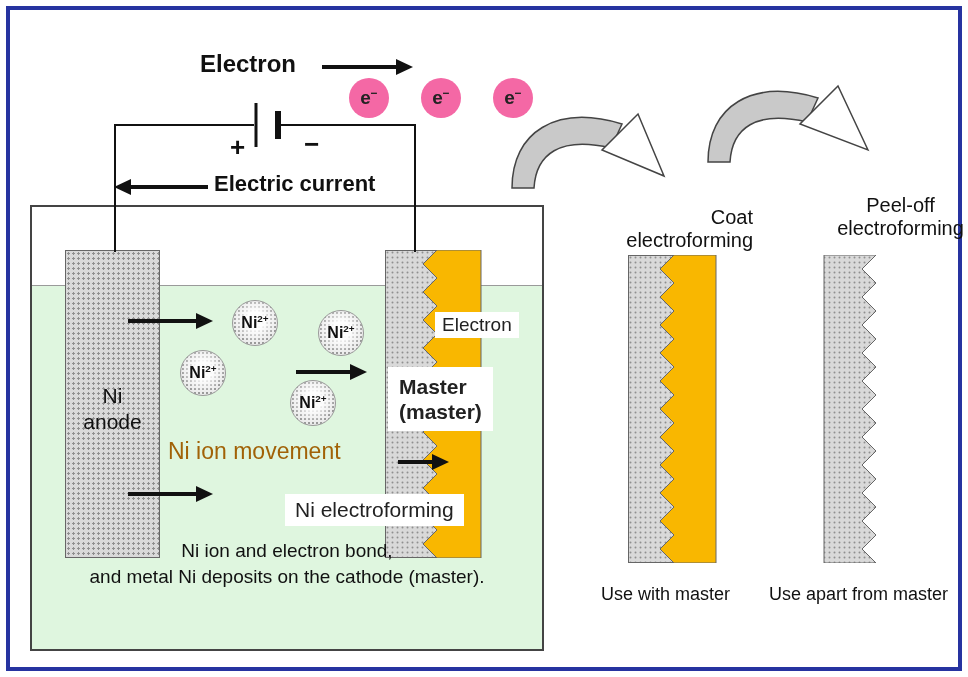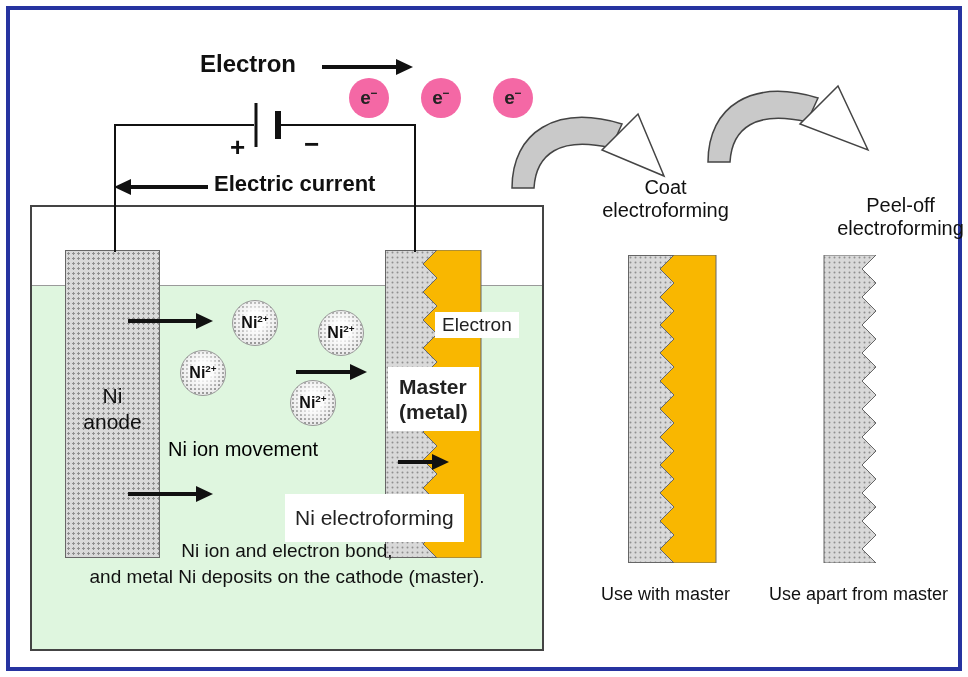--- a/index.html
+++ b/index.html
@@ -96,33 +96,33 @@
     <span class="sym"><span>Ni</span><sup>2+</sup></span>
   </div>
   <div class="abs ion" style="left:290px; top:380px;">
     <span class="sym"><span>Ni</span><sup>2+</sup></span>
   </div>
 
   <div class="abs whitebox" style="left:435px; top:312px; padding:2px 7px; font-size:19px;">Electron</div>
 
   <div class="abs whitebox" style="left:388px; top:367px; padding:7px 11px; font-size:21px; line-height:25px;font-weight:bold;">
     <div>Master</div>
-    <div>(metal)</div>
+    <div>(master)</div>
   </div>
 
-  <div class="abs" style="left:168px; top:438px; font-size:20px; color:#000000;">Ni ion movement</div>
+  <div class="abs" style="left:168px; top:438px; font-size:23px; color:#a16207;">Ni ion movement</div>
 
-  <div class="abs whitebox" style="left:285px; top:494px; padding:12px 10px; font-size:21px;">Ni electroforming</div>
+  <div class="abs whitebox" style="left:285px; top:494px; padding:4px 10px; font-size:21px;">Ni electroforming</div>
 
   <div class="abs label center" style="left:40px; top:538px; width:494px; font-size:19px; line-height:26px;">
     <div>Ni ion and electron bond,</div>
     <div>and metal Ni deposits on the cathode (master).</div>
   </div>
 
-  <div class="abs label center" style="left:578px; top:176px; width:175px; font-size:20px; line-height:23px;">
+  <div class="abs label center" style="left:578px; top:206px; width:175px; font-size:20px; line-height:23px;text-align:right;">
     <div>Coat</div>
     <div>electroforming</div>
   </div>
 
   <svg class="abs" style="left:628px; top:255px;" width="90" height="308">
     <defs>
       <pattern id="pC" width="5" height="5" patternUnits="userSpaceOnUse">
         <rect width="5" height="5" fill="#d9d9d9"></rect>
         <circle cx="2.5" cy="2.5" r="1" fill="#8f8f8f"></circle>
       </pattern>

